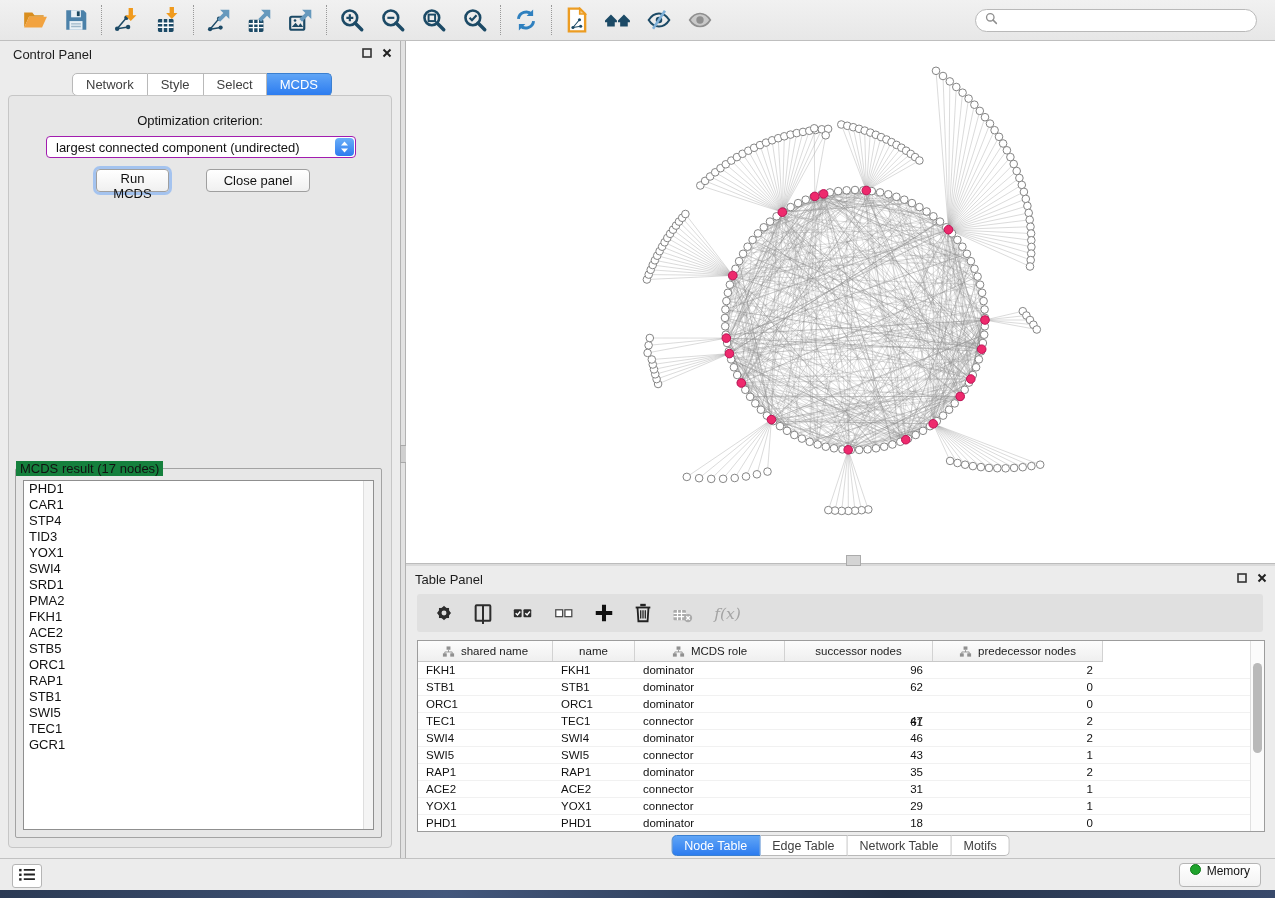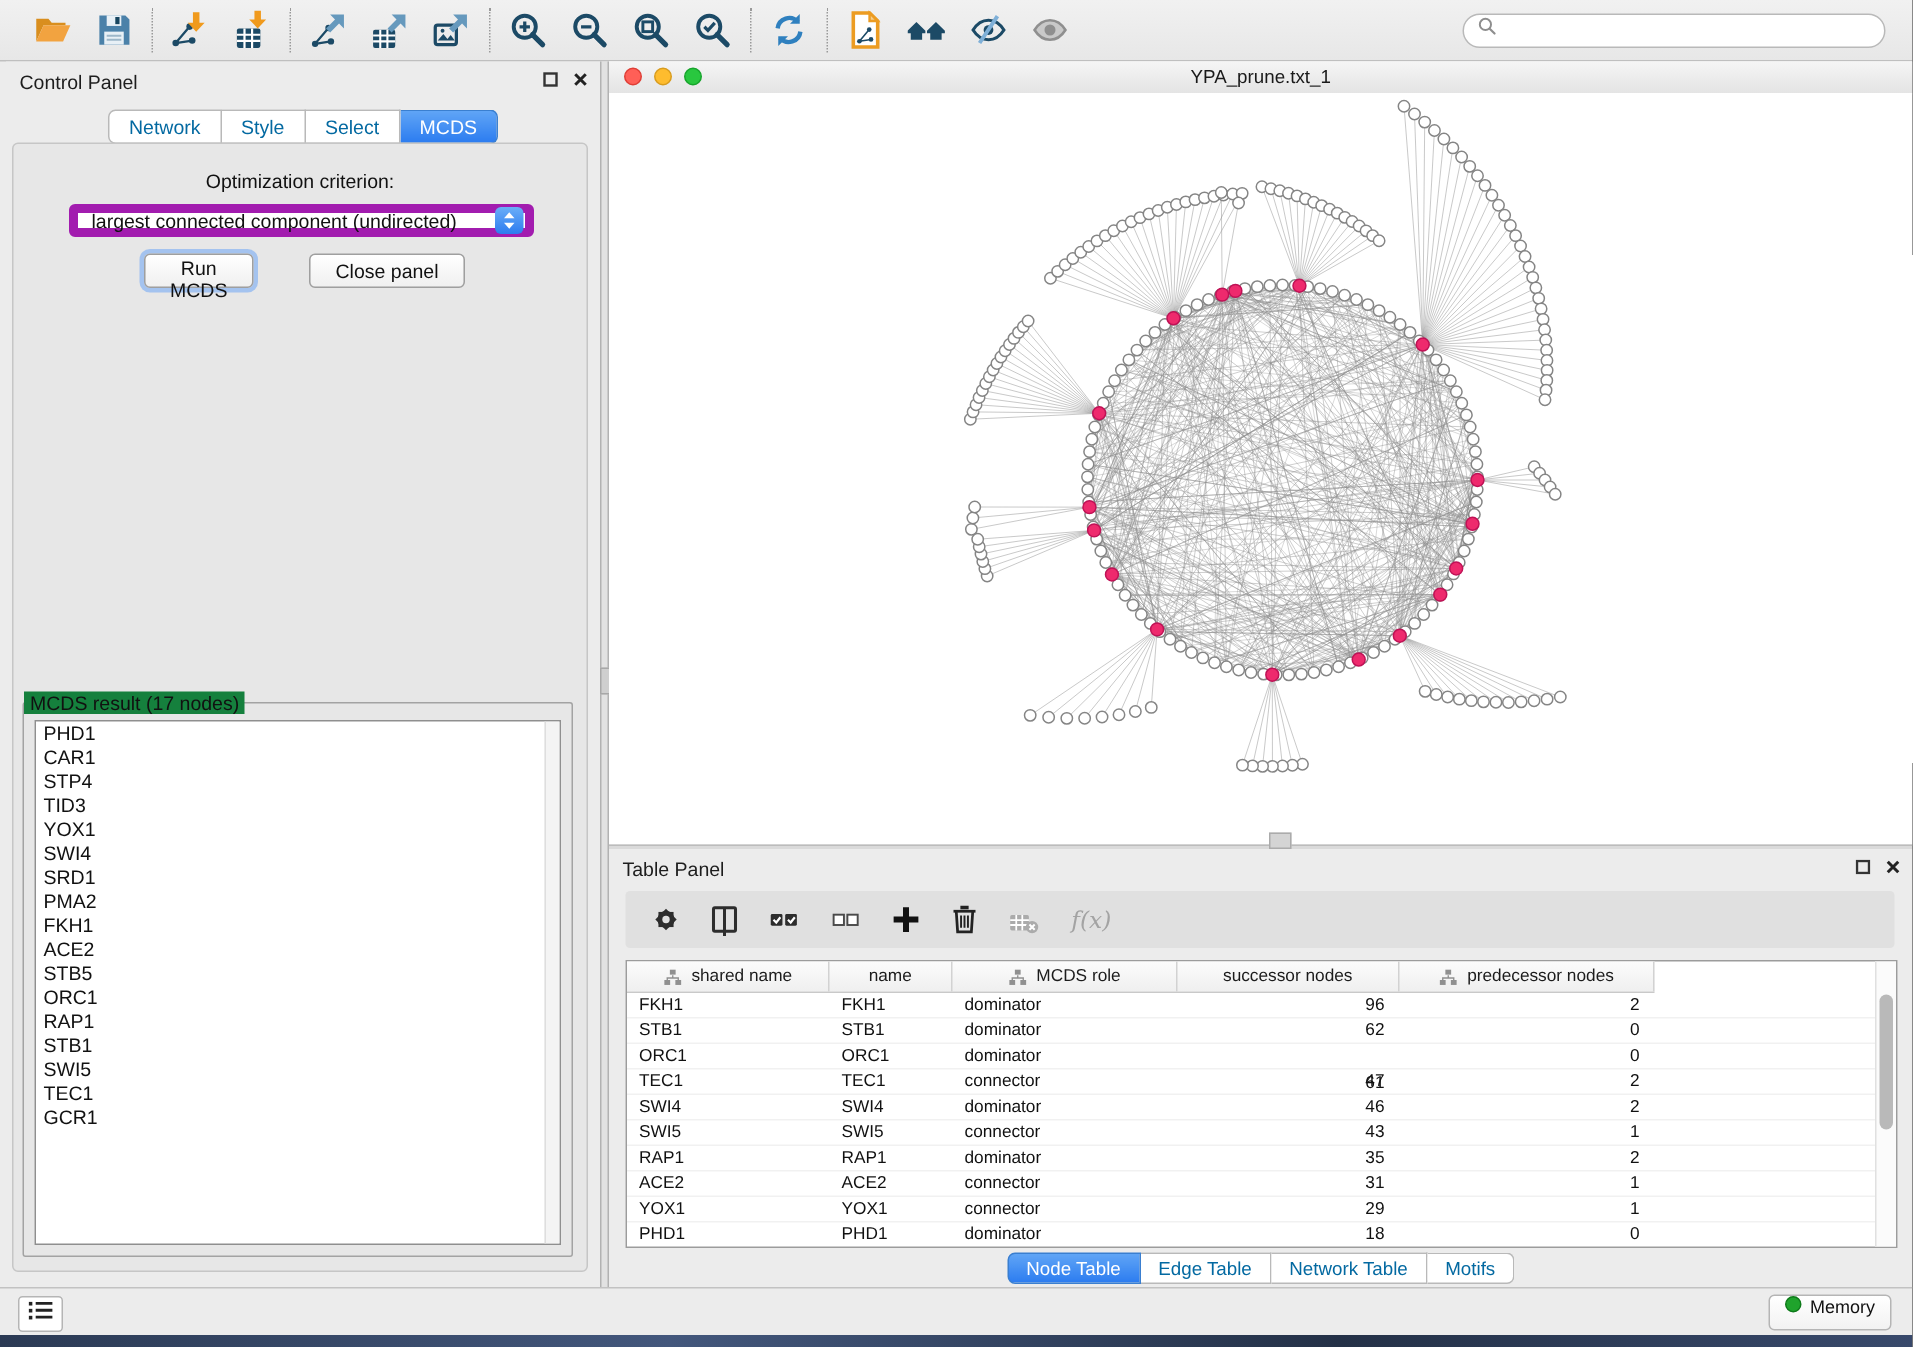--- a/index.html
+++ b/index.html
@@ -17,27 +17,27 @@
   
   #left-strip{position:absolute;left:0;top:41px;width:4px;height:849px;background:linear-gradient(#9387a8,#53618030%,#2a3650);}
   #bottom-strip{position:absolute;left:0;top:890px;width:1275px;height:8px;background:linear-gradient(90deg,#2b3a54,#43577c 35%,#243147 70%,#38496b);}
 
   
   #control-panel{position:absolute;left:4px;top:41px;width:396px;height:817px;background:#ececec;}
   .panel-title{position:absolute;left:9px;top:6px;font-size:13px;color:#1d1d1d;}
   .panel-btns{position:absolute;right:8px;top:7px;display:flex;gap:10px;align-items:center;}
   .panel-btns span{display:flex;cursor:pointer;}
   #cp-tabs{position:absolute;top:32px;left:50%;transform:translateX(-50%);display:flex;}
-  .tab{font-size:13px;padding:3px 13px;background:#fff;border:1px solid #b9b9b9;border-left:none;color:#0369a1;cursor:pointer;white-space:nowrap;}
+  .tab{font-size:13px;padding:3px 13px;background:#fff;border:1px solid #b9b9b9;border-left:none;color:#404040;cursor:pointer;white-space:nowrap;}
   .tab:first-child{border-left:1px solid #b9b9b9;border-radius:5px 0 0 5px;}
   .tab:last-child{border-radius:0 5px 5px 0;}
   .tab.sel{background:linear-gradient(#60a5f6,#2c7cf0);color:#fff;border-color:#3a7fd0;}
   #cp-pane{position:absolute;left:4px;right:8px;top:54px;bottom:10px;background:#e7e7e7;border:1px solid #c6c6c6;border-radius:4px;}
   #opt-label{position:absolute;top:17px;width:100%;text-align:center;font-size:13px;color:#111;}
-  #criterion{position:absolute;top:40px;left:37px;width:310px;height:22px;background:#fff;border:6px solid #a21caf;border-radius:4px;display:flex;align-items:center;cursor:pointer;box-sizing:border-box;}
+  #criterion{position:absolute;top:40px;left:37px;width:310px;height:22px;background:#fff;border:1px solid #a21caf;border-radius:4px;display:flex;align-items:center;cursor:pointer;box-sizing:border-box;}
   #criterion .val{flex:1;font-size:13px;padding-left:9px;white-space:nowrap;color:#111;}
   #criterion .stepper{width:19px;height:18px;margin-right:1px;border-radius:4px;background:linear-gradient(#6aaef8,#2d7bef);display:flex;align-items:center;justify-content:center;}
   .cp-btn{position:absolute;top:73px;height:23px;border:1px solid #9f9f9f;border-radius:4px;background:linear-gradient(#ffffff,#f0f0f0);font-size:13px;font-family:"Liberation Sans",sans-serif;color:#111;cursor:pointer;}
   #run-btn{left:87px;width:73px;box-shadow:0 0 0 3px rgba(110,165,245,.55);}
   #close-btn{left:197px;width:104px;}
   #mcds-group{position:absolute;left:6px;right:9px;top:372px;bottom:9px;border:1px solid #a3a3a3;border-radius:2px;}
   .group-title{position:absolute;top:-8px;left:0;background:#15803d;padding:0 4px;font-size:13px;color:#111;}
   #mcds-list{position:absolute;left:7px;right:7px;top:11px;bottom:7px;background:#fff;border:1px solid #8f8f8f;overflow:hidden;}
   .list-scroll{position:absolute;right:0;top:0;bottom:0;width:9px;background:#f4f4f4;border-left:1px solid #dedede;}
   .mcds-item{font-size:13px;line-height:16px;padding-left:5px;color:#111;}
@@ -309,28 +309,20 @@
           </div>
       </div>
     </div>
   </div>
 
   <div id="v-splitter">
       <div id="v-grip"></div>
     </div>
 
   <div id="network-view">
-    <div id="nv-titlebar">
-      <span class="lights">
-        <span class="light r"></span>
-        <span class="light y"></span>
-        <span class="light g"></span>
-      </span>
-      <div id="nv-title">YPA_prune.txt_1</div>
-    </div>
     <svg id="nv-canvas" viewBox="0 0 869 501">
         <g stroke="#8f8f8f" stroke-width="0.65" fill="none">
           <line x1="578.6" y1="247.5" x2="548.7" y2="341.4" stroke-opacity="0.35"></line>
           <line x1="474.1" y1="130.4" x2="527.4" y2="154.3" stroke-opacity="0.35"></line>
           <line x1="537.1" y1="353.6" x2="381.0" y2="368.8" stroke-opacity="0.35"></line>
           <line x1="436.4" y1="387.4" x2="354.9" y2="347.7" stroke-opacity="0.35"></line>
           <line x1="367.2" y1="359.1" x2="578.2" y2="272.7" stroke-opacity="0.35"></line>
           <line x1="578.6" y1="247.5" x2="407.6" y2="134.8" stroke-opacity="0.35"></line>
           <line x1="319.2" y1="264.3" x2="527.4" y2="154.3" stroke-opacity="0.35"></line>
           <line x1="415.7" y1="132.3" x2="576.9" y2="281.0" stroke-opacity="0.35"></line>

